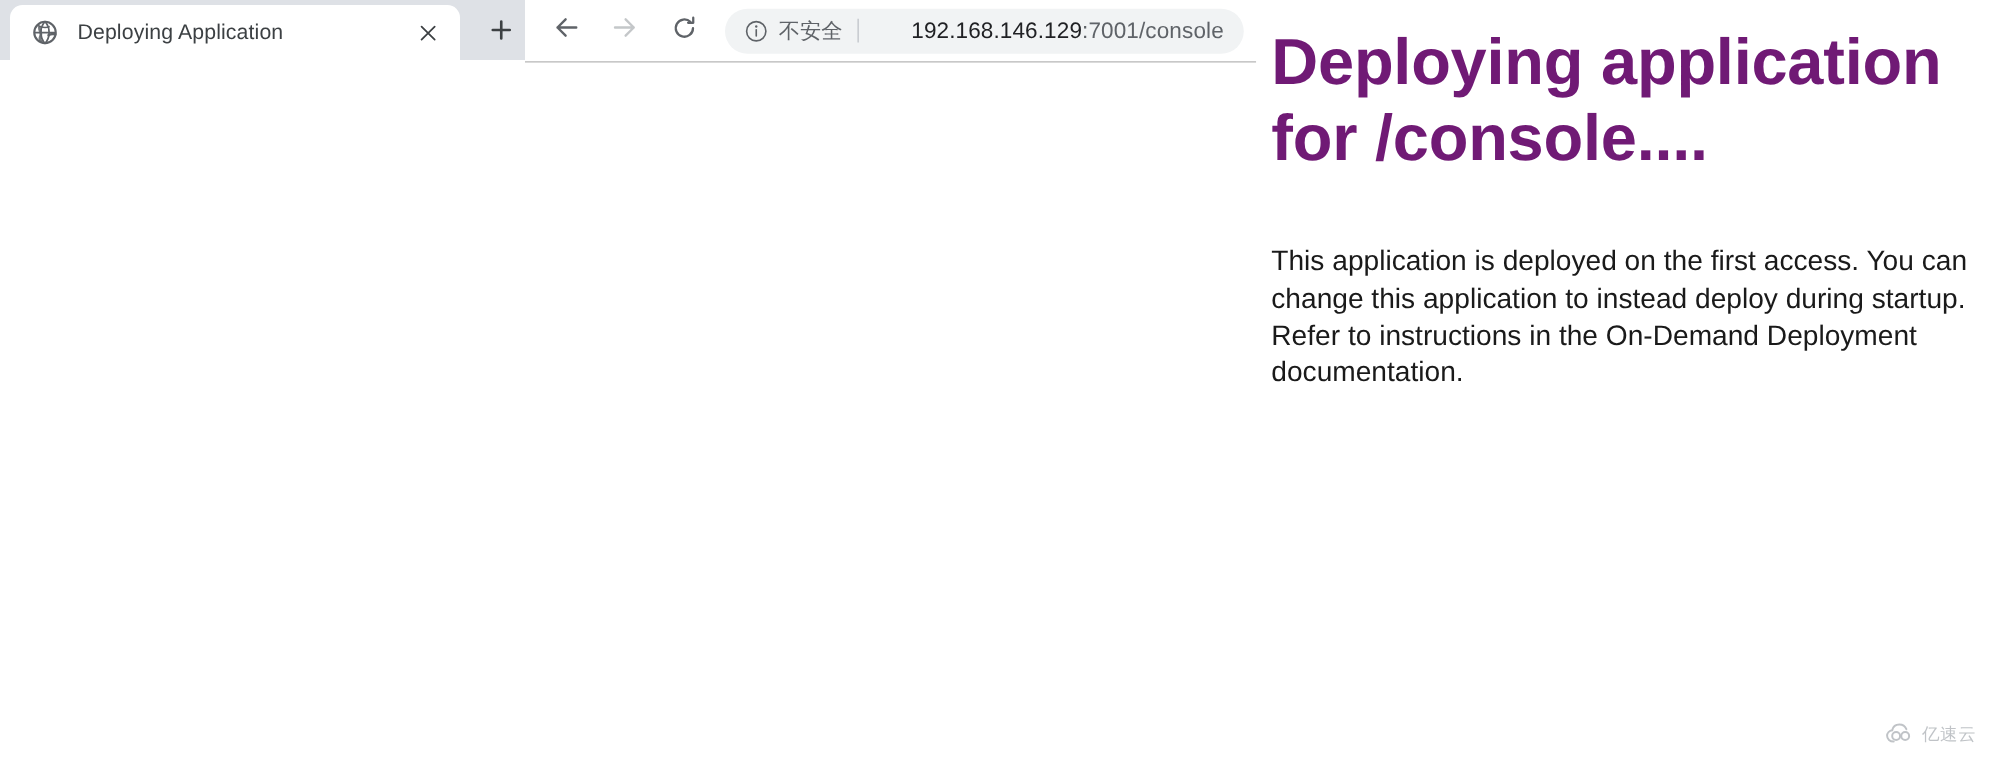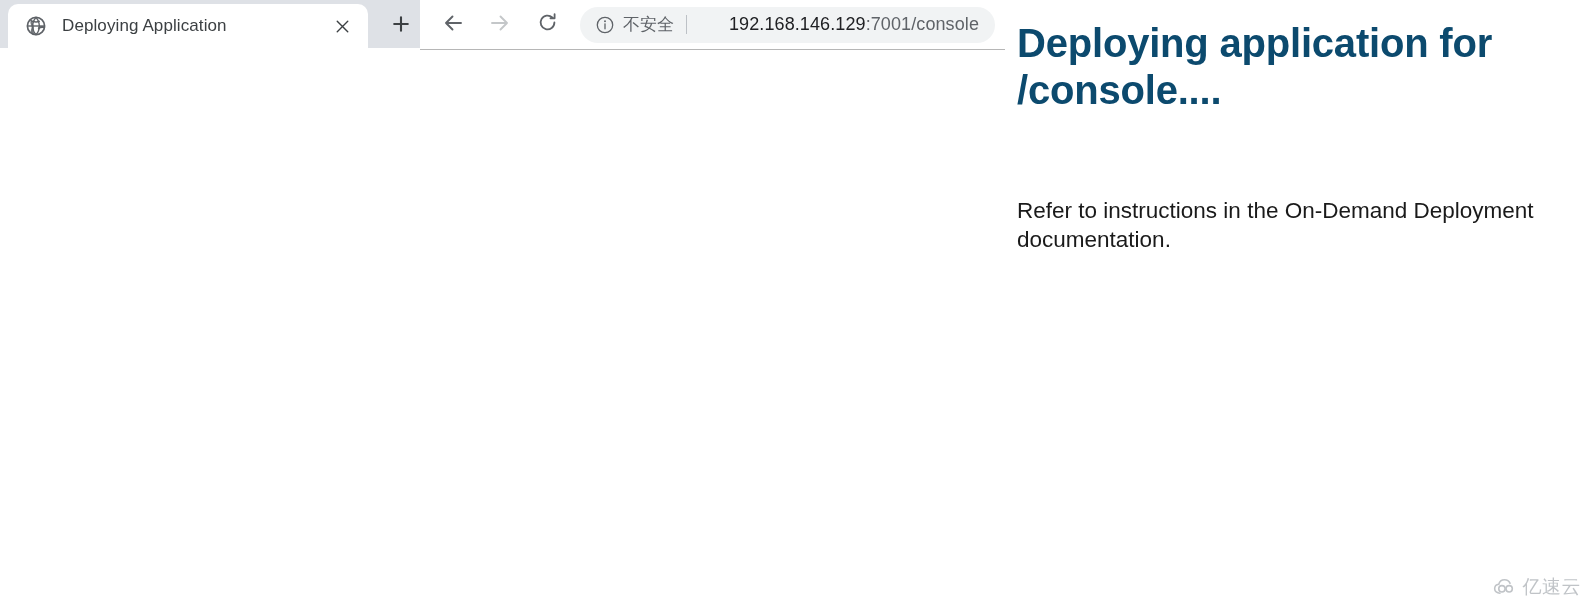--- a/index.html
+++ b/index.html
@@ -176,24 +176,24 @@
     background: #ffffff;
     position: relative;
     overflow: hidden;
     padding: 0 12px;
     box-sizing: border-box;
   }
 
   .page-heading {
     margin: 0;
     padding-top: 20px;
-    font-size: 40px;
+    font-size: 52px;
     line-height: 1.17;
     font-weight: bold;
-    color: #0c4a6e;
+    color: #701a75;
     letter-spacing: -0.2px;
   }
 
   .page-paragraph {
     margin: 0;
     padding-top: 52px;
     font-size: 22.5px;
     line-height: 1.33;
     color: #1a1a1a;
     font-weight: normal;
@@ -208,21 +208,21 @@
     align-items: center;
     opacity: 0.62;
   }
   .watermark-icon {
     width: 26px;
     height: 18px;
     display: block;
     margin-right: 4px;
   }
   .watermark-text {
-    font-size: 19px;
+    font-size: 14px;
     color: #9aa0a6;
     letter-spacing: 0.5px;
     line-height: 1;
   }
 </style>
 </head>
 <body>
 
 <div class="browser">
 
@@ -297,21 +297,21 @@
       <span class="chip-divider"></span>
       <span class="url"><span class="url-host">192.168.146.129</span><span class="url-rest">:7001/console</span></span>
     </div>
   </div>
 
   <div class="page">
 
     <h1 class="page-heading">Deploying application for /console....</h1>
 
     <p class="page-paragraph">
-      <br>
+      <span>This application is deployed on the first access. You can change this application to instead deploy during startup.</span><br>
       <span>Refer to instructions in the On-Demand Deployment documentation.</span>
     </p>
 
     <div class="watermark">
       <span class="watermark-icon">
         <svg viewBox="0 0 28 19" width="26" height="18" aria-hidden="true">
           <path d="M7.5 16.2 C4.2 16.2 1.8 14.1 1.8 11.3 C1.8 8.8 3.7 6.8 6.2 6.5 C6.9 3.6 9.4 1.6 12.4 1.6 C15.1 1.6 17.4 3.2 18.4 5.6" fill="none" stroke="#9aa0a6" stroke-width="1.7" stroke-linecap="round"></path>
           <circle cx="9.6" cy="11.4" r="3.4" fill="none" stroke="#9aa0a6" stroke-width="1.7"></circle>
           <circle cx="17.4" cy="11.4" r="3.4" fill="none" stroke="#9aa0a6" stroke-width="1.7"></circle>
         </svg>

